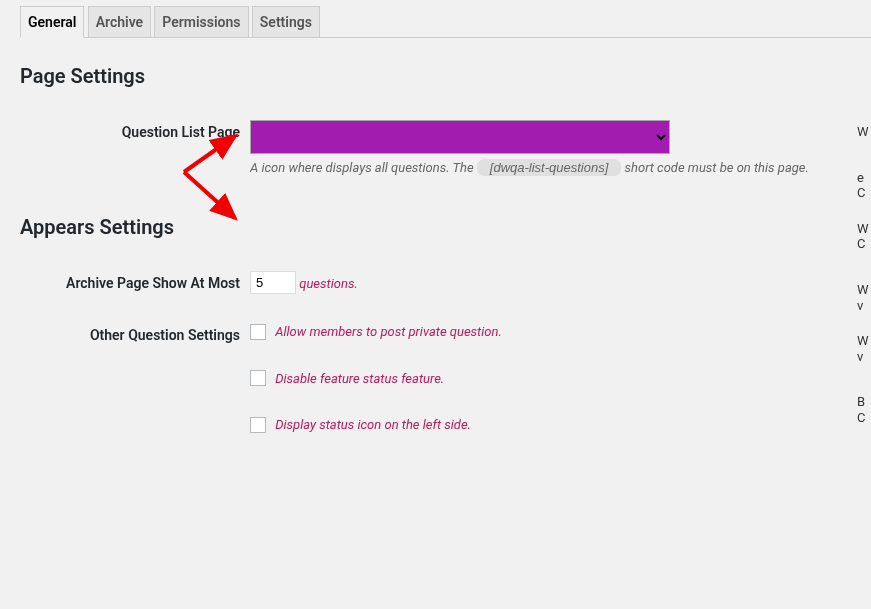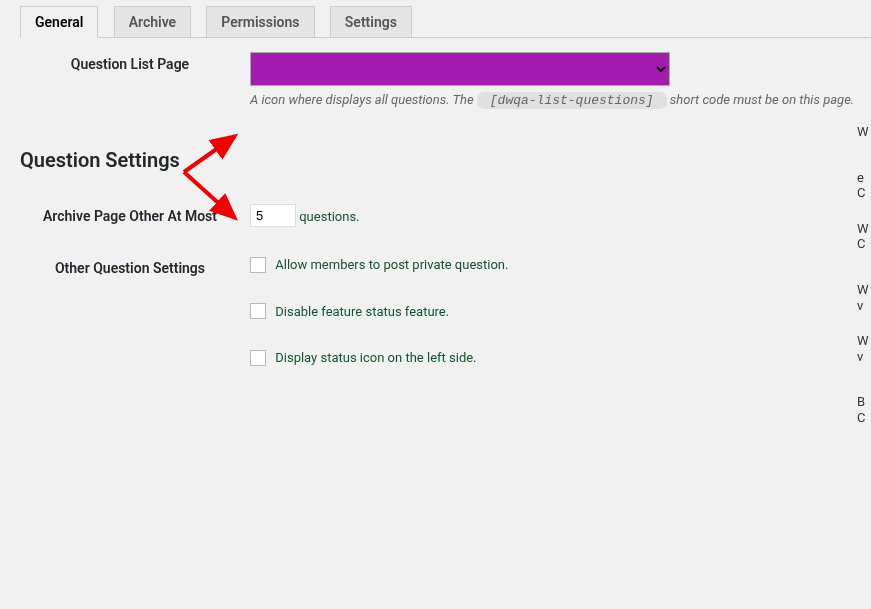--- a/index.html
+++ b/index.html
@@ -22,39 +22,39 @@
     line-height: 1;
   }
   .nav-tab {
     display: inline-block;
     border: 1px solid #ccc;
     border-bottom: none;
     background: #e5e5e5;
     color: #555;
     font-size: 14px;
     font-weight: 600;
-    padding: 8px 14px;
-    margin: 0 12px -1px 0;
+    padding: 8px 7px;
+    margin: 0 0 -1px 0;
     text-decoration: none;
     cursor: pointer;
   }
   .nav-tab-active {
     background: #f1f1f1;
     border-bottom: 1px solid #f1f1f1;
     color: #000;
   }
   h2.section {
     font-size: 20px;
     font-weight: 600;
     color: #23282d;
     margin: 26px 0 18px 0;
   }
   .form-table { border-collapse: collapse; width: 100%; }
   .form-table th {
-    text-align: center;
+    text-align: right;
     vertical-align: top;
     width: 230px;
     padding: 18px 10px 18px 0;
     font-weight: 600;
     color: #23282d;
     font-size: 14px;
   }
   .form-table td {
     vertical-align: top;
     padding: 14px 10px 14px 0;
@@ -69,21 +69,21 @@
     padding: 16px 6px;
   }
   .description {
     font-style: italic;
     color: #666;
     margin: 6px 0 0 0;
     font-size: 13px;
   }
   code.shortcode {
     background: #e0e0e0;
-    font-family: Liberation Mono, monospace;
+    font-family: Liberation Sans, sans-serif;
     font-style: italic;
     padding: 1px 13px;
     font-size: 13px;
     border-radius: 7px;
   }
   input.small-text {
     width: 46px;
     border: 1px solid #ddd;
     background: #fff;
     padding: 3px 5px;
@@ -94,21 +94,21 @@
   input[type="checkbox"] {
     width: 16px;
     height: 16px;
     border: 1px solid #b4b9be;
     background: #fff;
     margin: 0 6px 0 0;
     vertical-align: middle;
     -webkit-appearance: none;
     appearance: none;
   }
-  .check-label { color: #14532d; vertical-align: middle; }
+  .check-label { font-style: italic; color: #be185d; vertical-align: middle; }
   .sidebar-frag {
     position: absolute;
     right: 0;
     top: 124px;
     width: 14px;
     font-size: 13px;
     color: #333;
     line-height: 1.2;
     overflow: hidden;
   }
@@ -124,45 +124,46 @@
 <body>
 
 <div class="wrap">
   <div class="nav-tab-wrapper">
     <a class="nav-tab nav-tab-active">General</a>
     <a class="nav-tab">Archive</a>
     <a class="nav-tab">Permissions</a>
     <a class="nav-tab">Settings</a>
   </div>
 
+  <h2 class="section">Page Settings</h2>
 
   <table class="form-table">
     <tbody>
         <tr>
       <th>Question List Page</th>
       <td>
         <select class="page-select">
           <option>DWQA Questions</option>
         </select>
         <p class="description">
           <span>A icon where displays all questions. The </span>
           <code class="shortcode">[dwqa-list-questions]</code>
           <span> short code must be on this page.</span>
         </p>
       </td>
     </tr>
   </tbody>
     </table>
 
-  <h2 class="section">Question Settings</h2>
+  <h2 class="section">Appears Settings</h2>
 
   <table class="form-table">
     <tbody>
         <tr>
-      <th>Archive Page Other At Most</th>
+      <th>Archive Page Show At Most</th>
       <td>
         <input type="text" class="small-text" value="5" style="">
         <span class="check-label">questions.</span>
       </td>
     </tr>
     <tr>
       <th>Other Question Settings</th>
       <td>
         <div class="check-row">
           <input type="checkbox" style="">

